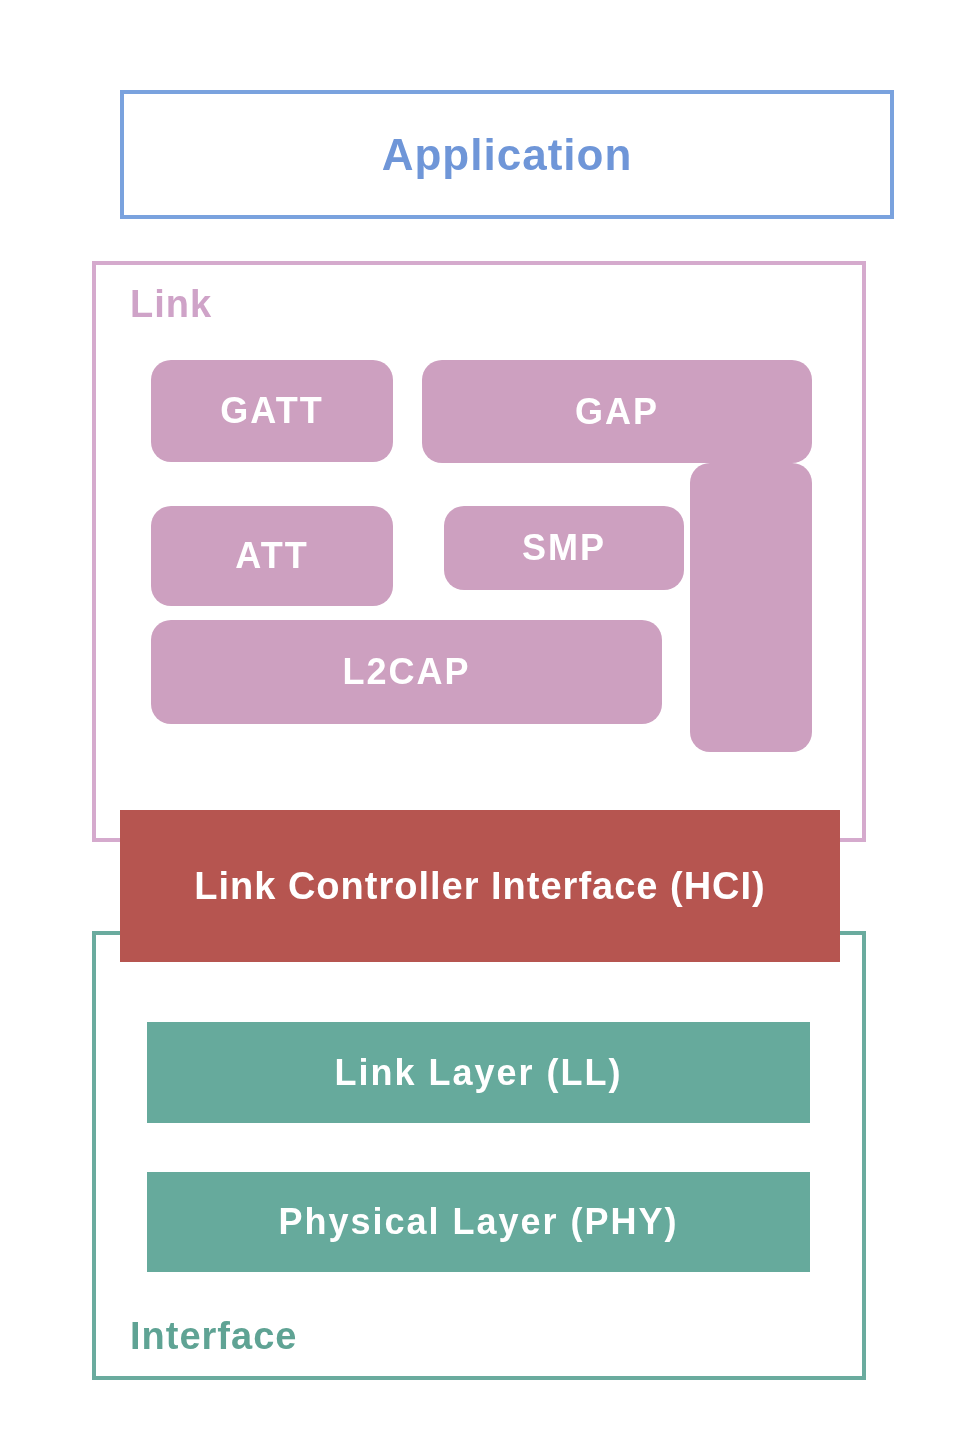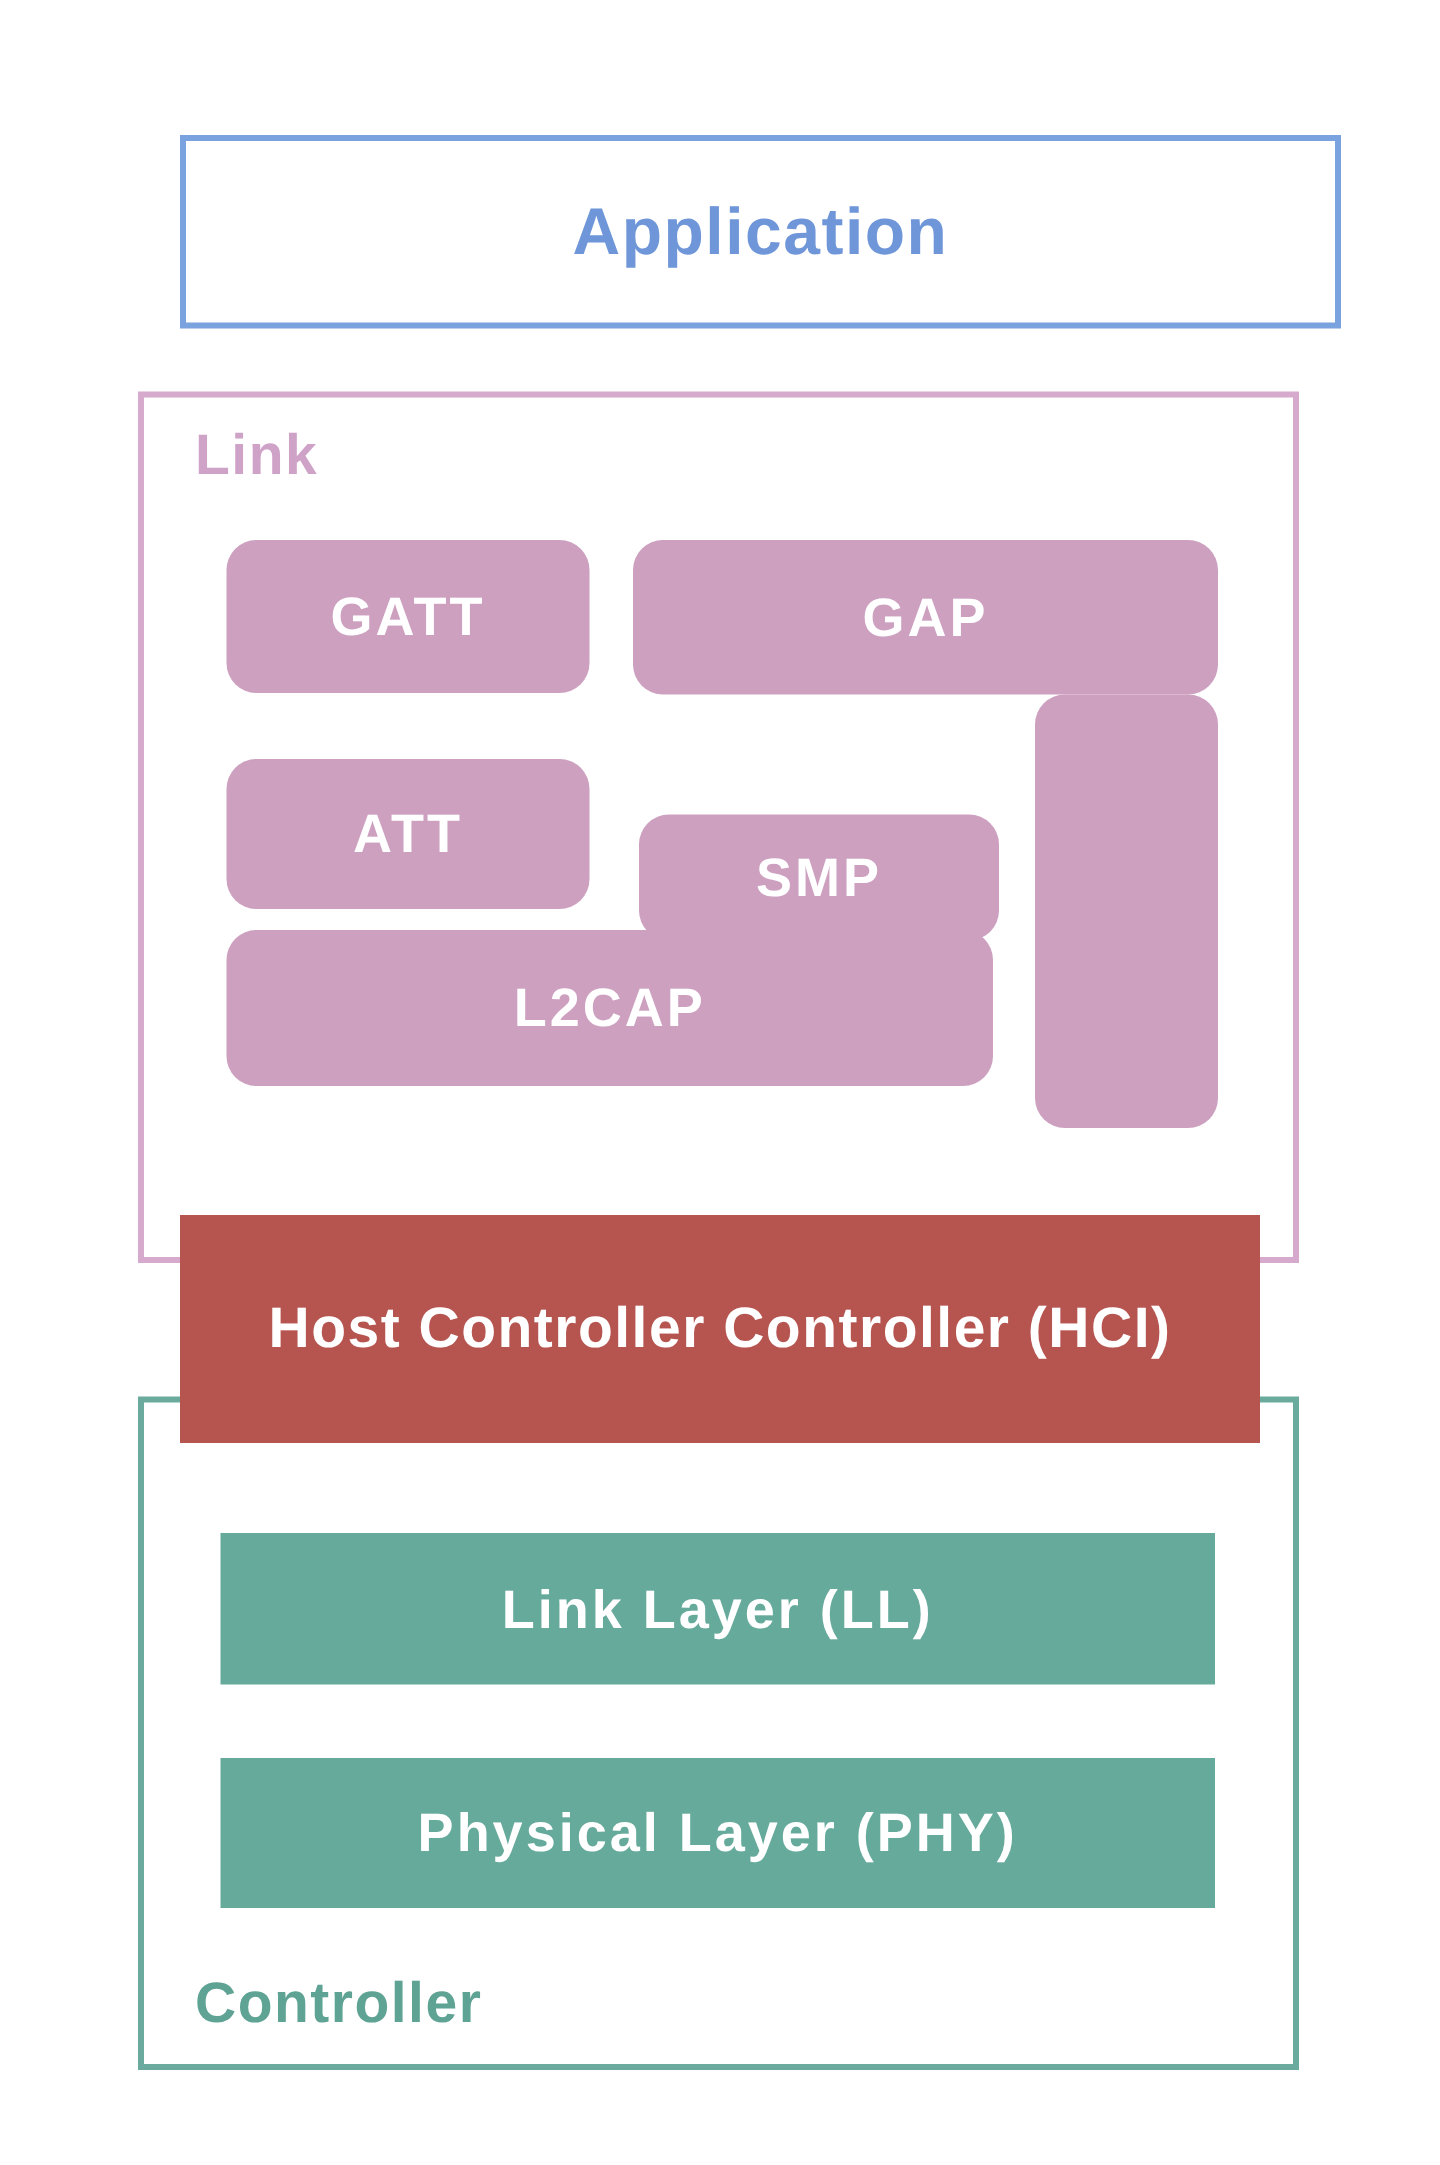--- a/index.html
+++ b/index.html
@@ -28,21 +28,21 @@
               font-size:38px;font-weight:bold;letter-spacing:1px;}
 
   .pink-block{position:absolute;background:var(--pink-fill);display:flex;
               align-items:center;justify-content:center;border-radius:20px;}
   .block-label{color:var(--block-text);font-size:36px;font-weight:bold;letter-spacing:2px;}
 
   .blk-gatt{left:151px;top:360px;width:242px;height:102px;}
   .blk-gap-top{left:422px;top:360px;width:390px;height:103px;}
   .blk-gap-col{left:690px;top:463px;width:122px;height:289px;}
   .blk-att{left:151px;top:506px;width:242px;height:100px;}
-  .blk-smp{left:426px;top:506px;width:240px;height:84px;margin-top:37px;}
+  .blk-smp{left:444px;top:506px;width:240px;height:84px;}
   .blk-l2cap{left:151px;top:620px;width:511px;height:104px;}
 
   .hci-bar{position:absolute;left:120px;top:810px;width:720px;height:152px;
            background:var(--red-fill);display:flex;align-items:center;justify-content:center;
            z-index:5;}
   .hci-label{color:var(--block-text);font-size:38px;font-weight:bold;letter-spacing:1px;}
 
   .controller-box{left:92px;top:931px;width:774px;height:449px;border:4px solid var(--teal-border);}
   .controller-label{position:absolute;left:34px;bottom:18px;color:var(--teal-text);
                     font-size:38px;font-weight:bold;letter-spacing:1px;}
@@ -80,25 +80,25 @@
 
   <div class="pink-block blk-smp">
     <span class="block-label">SMP</span>
   </div>
 
   <div class="pink-block blk-l2cap">
     <span class="block-label">L2CAP</span>
   </div>
 
   <div class="outline-box controller-box">
-    <span class="controller-label">Controller</span>
+    <span class="controller-label">Interface</span>
   </div>
 
   <div class="hci-bar">
-    <span class="hci-label">Host Controller Controller (HCI)</span>
+    <span class="hci-label">Link Controller Interface (HCI)</span>
   </div>
 
   <div class="teal-block blk-phy">
     <span class="block-label">Physical Layer (PHY)</span>
   </div>
 
   <div class="teal-block blk-ll">
     <span class="block-label">Link Layer (LL)</span>
   </div>
 

